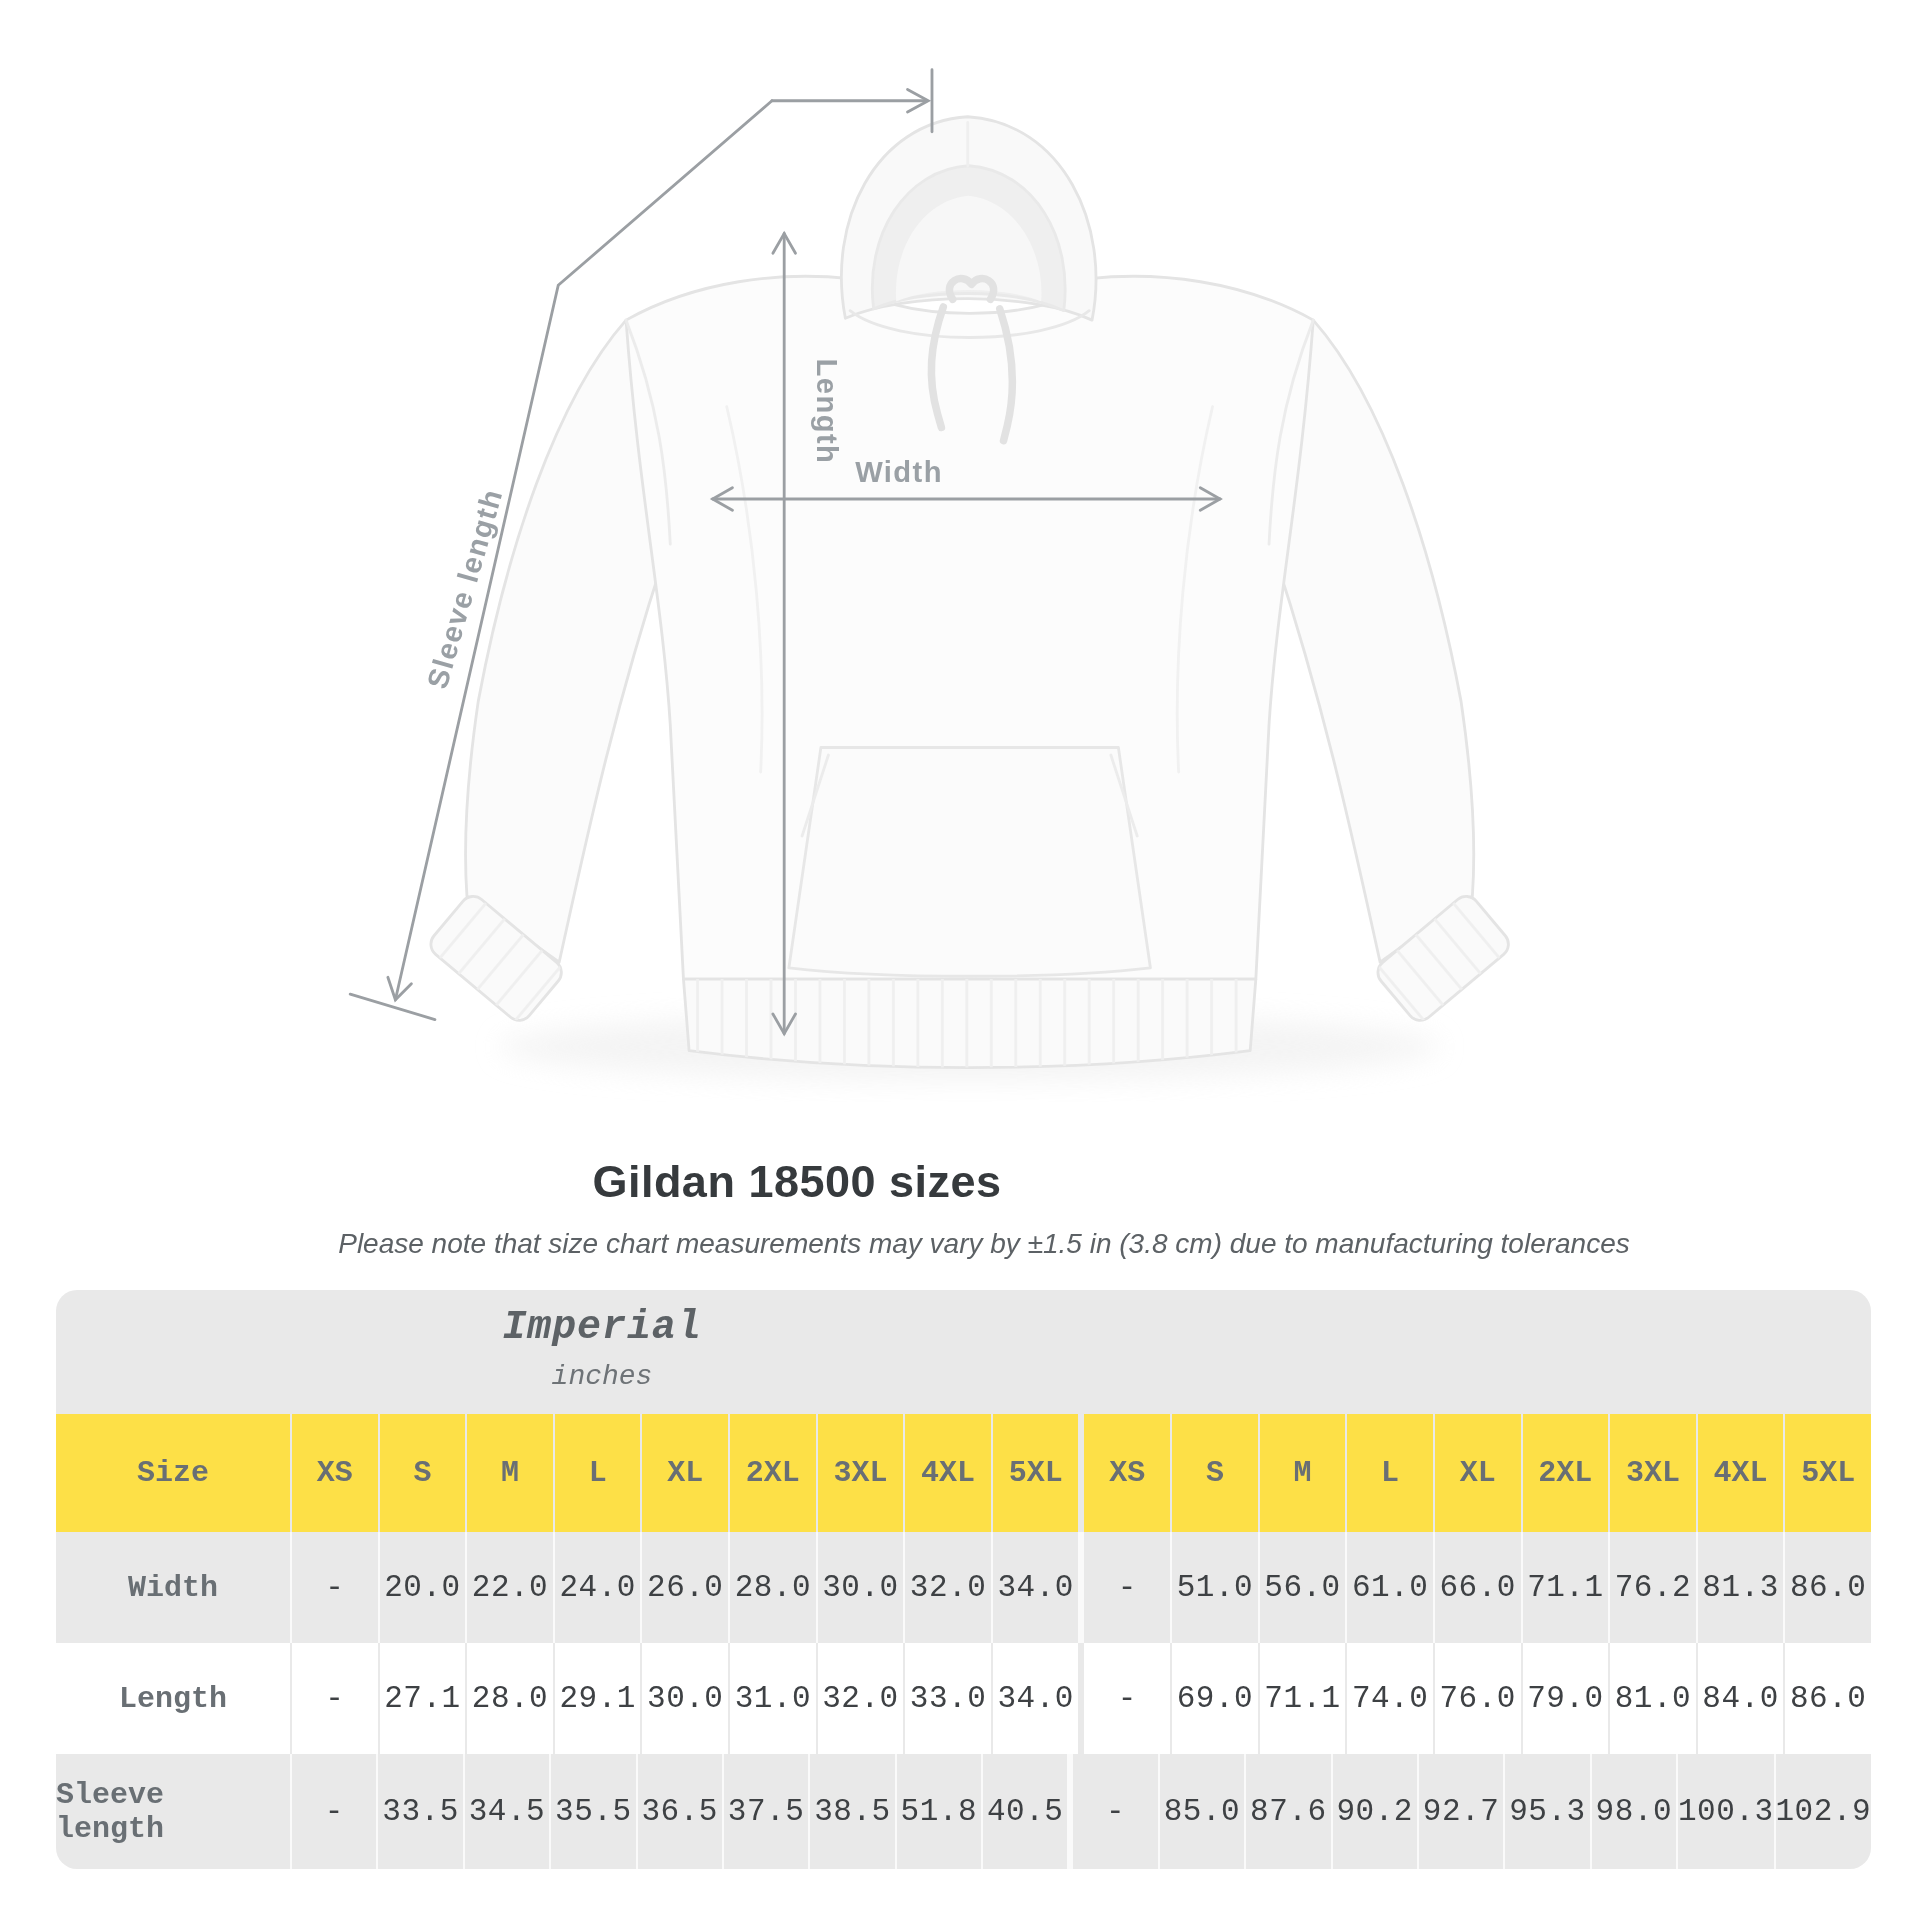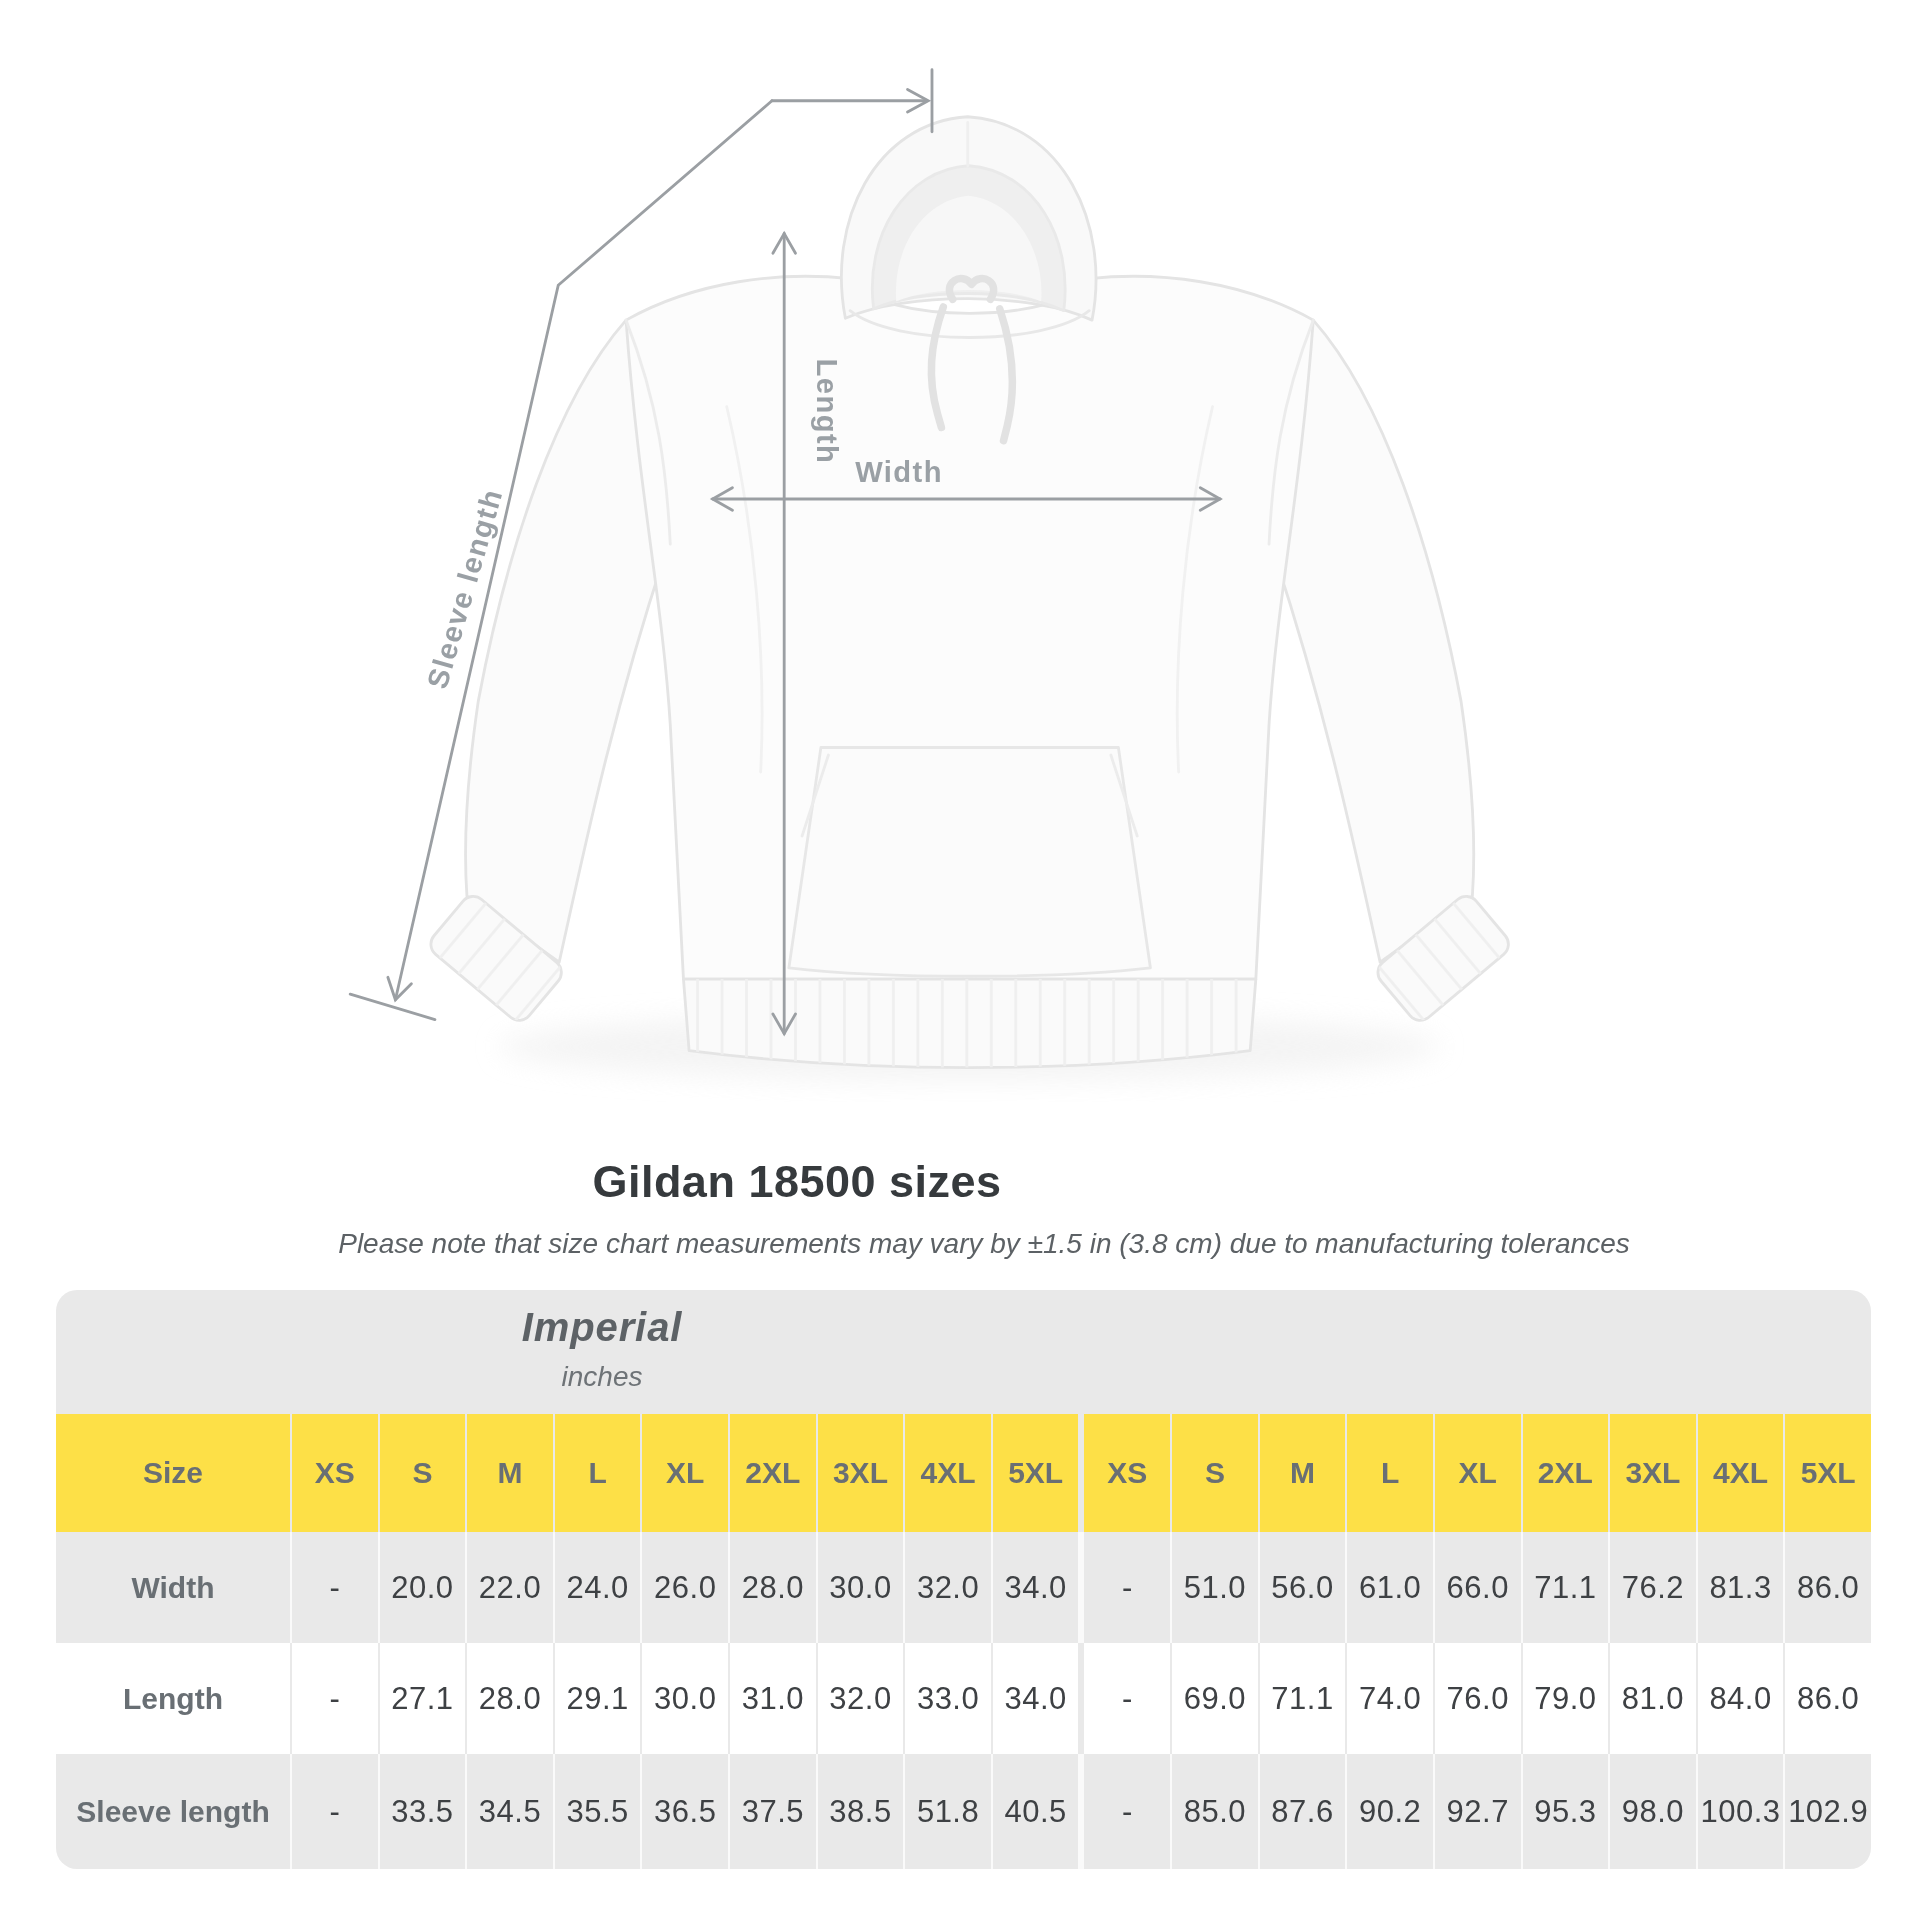--- a/index.html
+++ b/index.html
@@ -12,21 +12,21 @@
   .meas-label{font-family:"Liberation Sans",sans-serif;font-weight:bold;font-size:31px;
               fill:#9aa0a5;letter-spacing:1.5px;}
 
   
   .page-title{position:absolute;top:1156px;left:0;width:1594px;text-align:center;
               font-size:45px;font-weight:bold;color:#363a3d;letter-spacing:0.5px;}
   .page-subtitle{position:absolute;top:1228px;left:0;width:1928px;text-align:center;
               font-size:28px;font-style:italic;color:#5c6165;padding-left:20px;}
 
   
-  .size-table{position:absolute;left:56px;top:1290px;width:1815px;height:633px;}
+  .size-table{position:absolute;left:56px;top:1290px;width:1815px;height:633px;font-family:Liberation Mono, monospace;}
   .group-header{position:relative;height:124px;background:#e9e9e9;border-radius:21px 21px 0 0;}
   .group{position:absolute;top:15px;text-align:center;}
   .group.imperial{left:0;width:1092px;}
   .group.metric{left:1024px;width:792px;}
   .g-label{font-size:40px;font-weight:bold;font-style:italic;color:#5d6266;letter-spacing:0.9px;}
   .g-sub{font-size:28px;font-style:italic;color:#6e7377;margin-top:11.3px;}
 
   .t-row{display:flex;overflow:hidden;}
   .t-row.header{height:118px;background:#fde047;--div:#e9e9e9;}
   .t-row.band  {height:111px;background:#e9e9e9;--div:#fafafa;}

